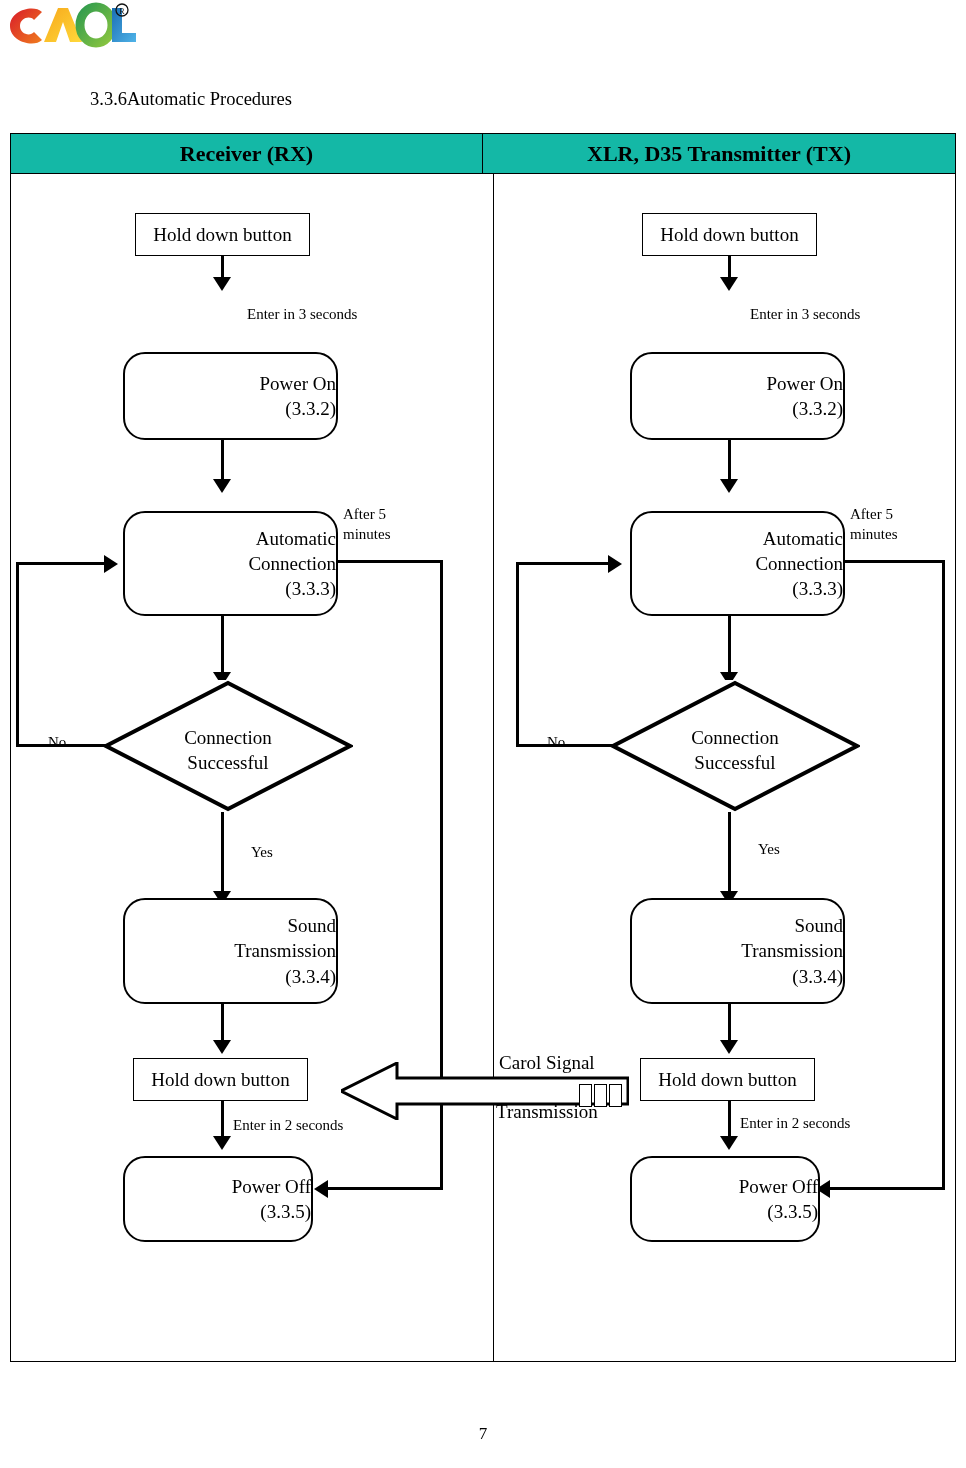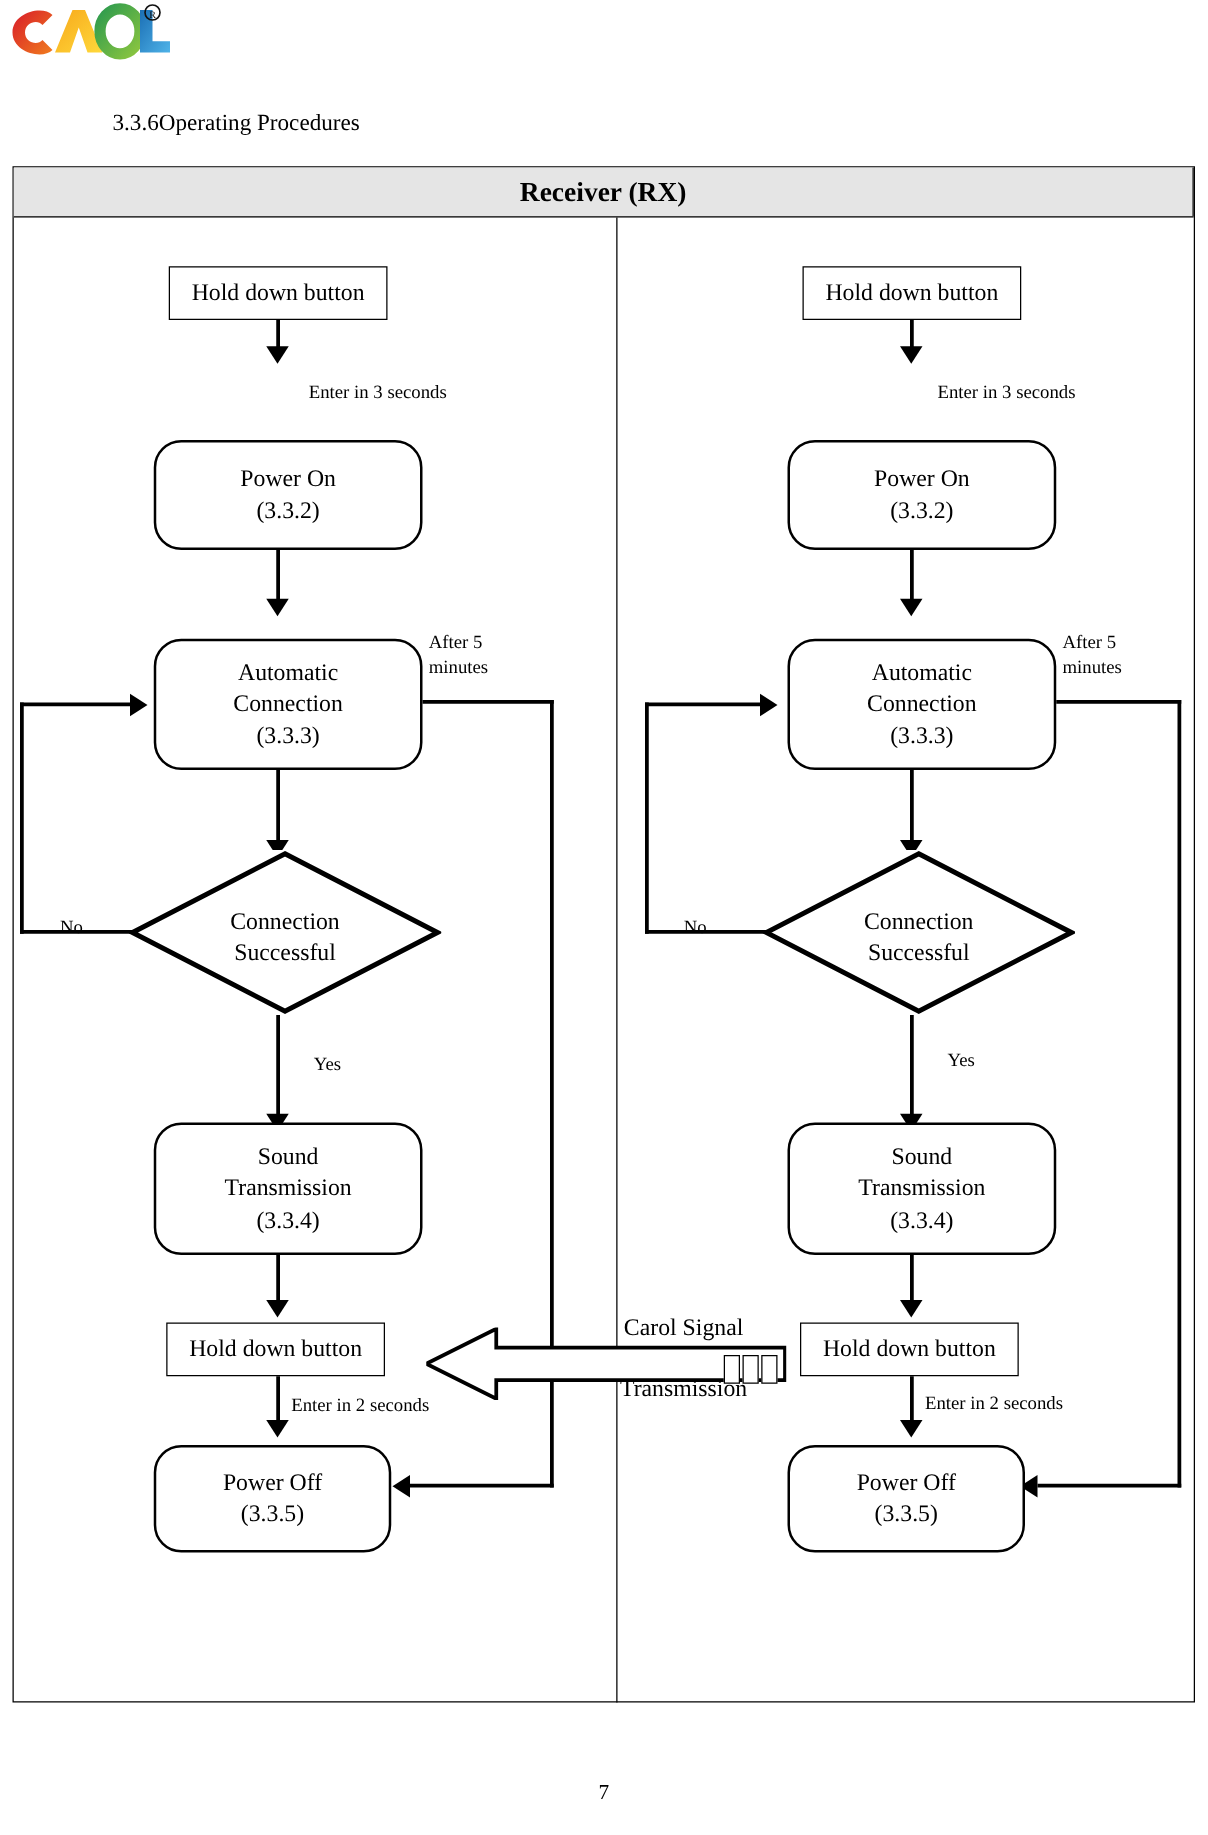--- a/index.html
+++ b/index.html
@@ -56,21 +56,21 @@
     top: 133px;
     width: 946px;
     height: 1229px;
     border: 1.6px solid #000;
     box-sizing: border-box;
   }
   .thead {
     display: flex;
     height: 39px;
     border-bottom: 1.6px solid #000;
-    background: #e5e5e5;
+    background: #14b8a6;
   }
   .th {
     flex: 1 1 50%;
     display: flex;
     align-items: center;
     justify-content: center;
     font-size: 22px;
     font-weight: bold;
     box-sizing: border-box;
   }
@@ -109,20 +109,21 @@
     font-size: 19px;
     line-height: 1.32;
     background: #fff;
   }
   .node.rect {
     border: 1.8px solid #000;
   }
   .node.round {
     border: 2.6px solid #000;
     border-radius: 22px;
+    align-items: flex-end;
   }
   .node .l2 { display: block; }
 
   
   .diamond {
     position: absolute;
     background: #fff;
   }
   .diamond .shape {
     position: absolute;
@@ -247,27 +248,28 @@
       <path d="M36 40 L50 6 L60 6 L74 40 L62 40 L55 20 L48 40 Z" fill="url(#g2)"></path>
       <ellipse cx="88" cy="23" rx="16" ry="18" fill="none" stroke="url(#g3)" stroke-width="9"></ellipse>
       <path d="M104 6 L114 6 L114 31 L128 31 L128 40 L104 40 Z" fill="url(#g4)"></path>
       <circle cx="114" cy="8" r="6" fill="none" stroke="#111" stroke-width="1.3"></circle>
       <text x="114" y="12" font-size="8" text-anchor="middle" font-family="Liberation Serif, serif" fill="#111">R</text>
     </svg>
   </div>
 </div>
 
 <div class="section-heading">
-  <span class="num">3.3.6</span><span>Operating Procedures</span>
+  <span class="num">3.3.6</span><span>Automatic Procedures</span>
 </div>
 
 <div class="table">
 
   <div class="thead">
     <div class="th left">Receiver (RX)</div>
+    <div class="th">XLR, D35 Transmitter (TX)</div>
   </div>
 
   <div class="tbody">
     <div class="col-divider"></div>
 
     <div class="panel rx">
 
       <div class="node rect" style="left:124px; top:39px; width:175px; height:43px;">
         <span>Hold down button</span>
       </div>

